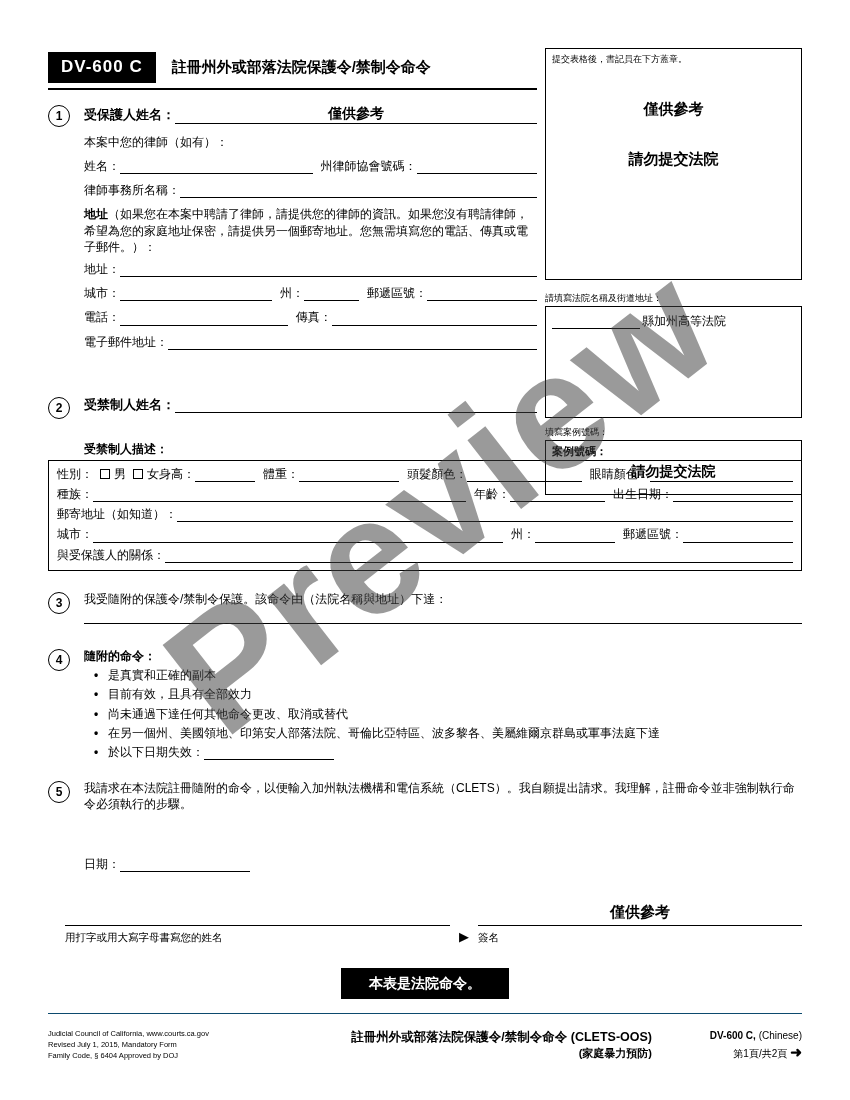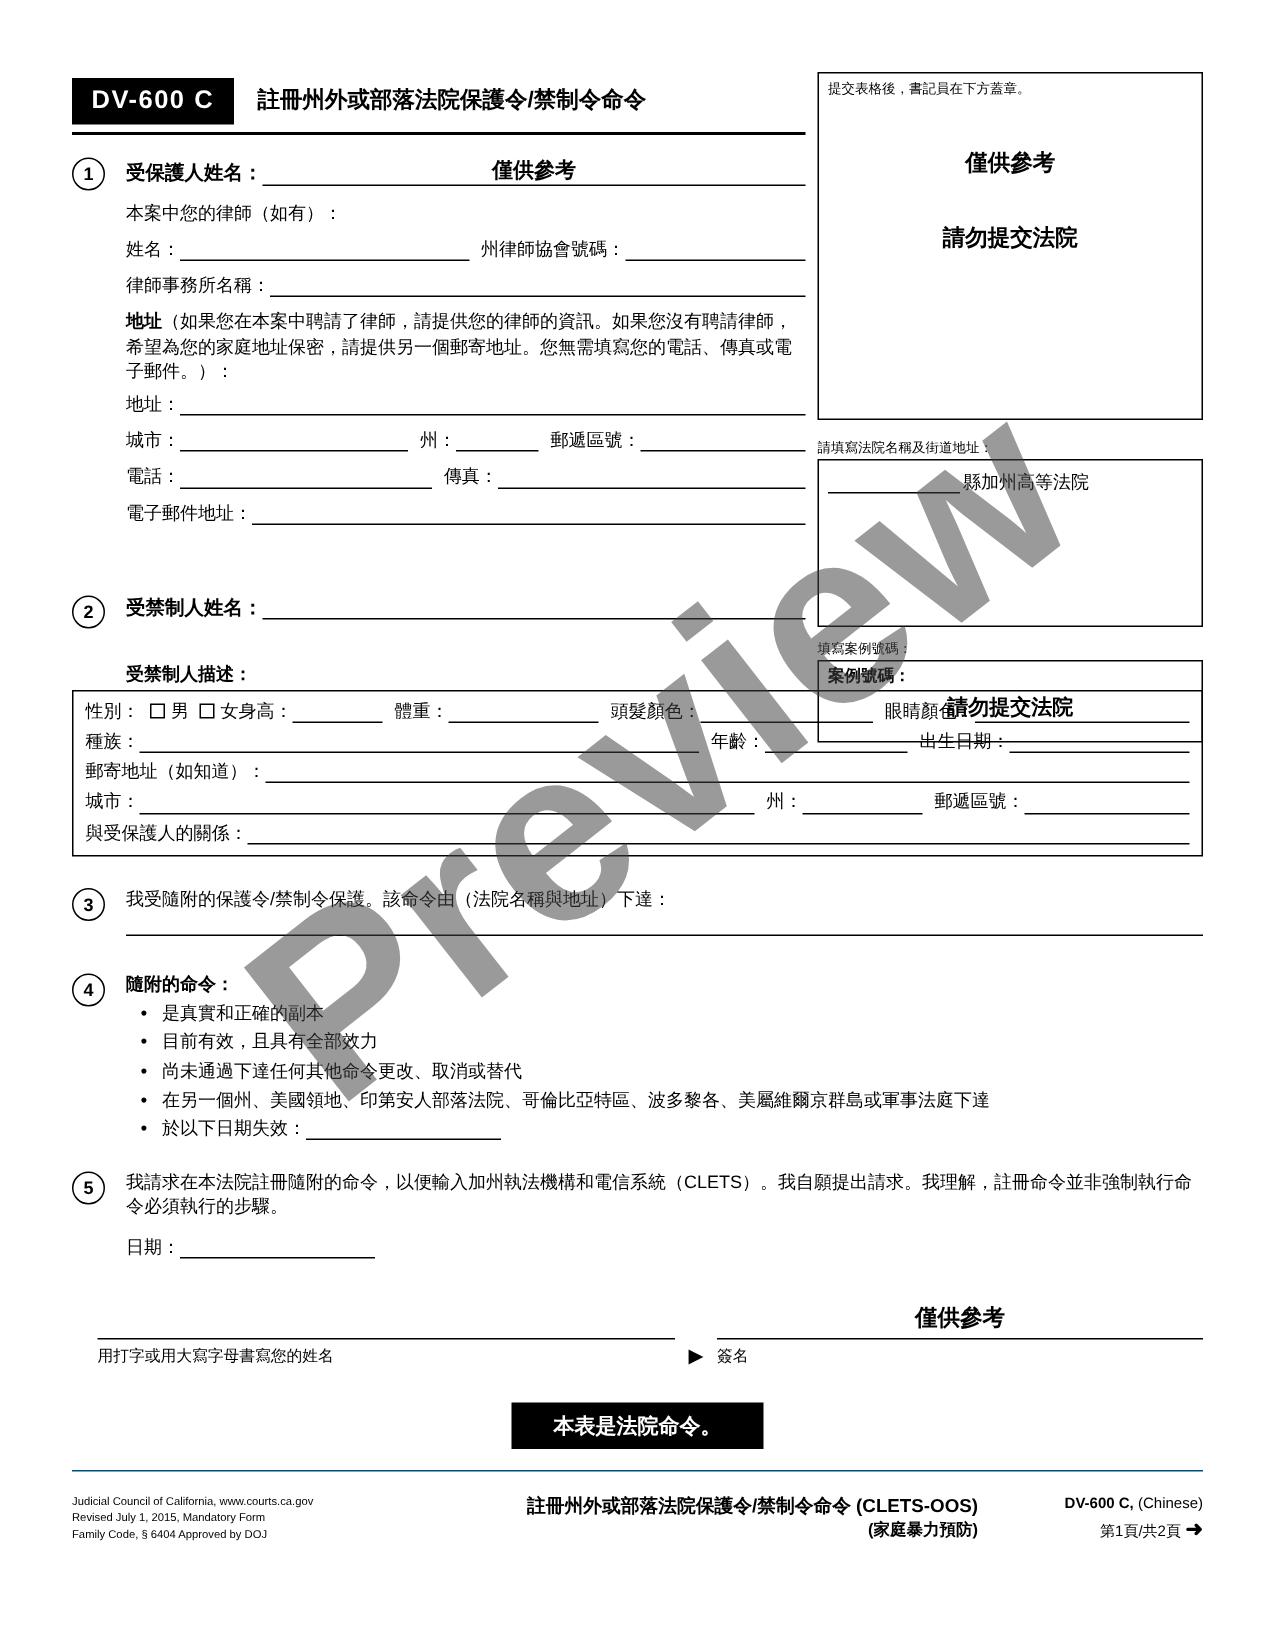--- a/index.html
+++ b/index.html
@@ -47,21 +47,21 @@
   .sec-body { flex:1; min-width:0; }
   .frow { display:flex; align-items:flex-end; }
   .lbl { white-space:nowrap; }
   .bold { font-weight:bold; }
   .t13 { font-size:13px; }
   .ln { flex:1 1 auto; border-bottom:1px solid #000; min-width:18px; }
   .ln.center-text { text-align:center; }
   .stamp-sm { font-weight:bold; font-size:14px; }
   .ml8 { margin-left:8px; } .ml10 { }
   .mt6{margin-top:6px;} .mt8{margin-top:8px;} .mt10{margin-top:10px;}
-  .mt16{margin-top:16px;} .mt20{margin-top:20px;} .mt24{margin-top:24px;} .mt26{margin-top:10px;}
+  .mt16{margin-top:16px;} .mt20{margin-top:20px;} .mt24{margin-top:24px;} .mt26{margin-top:43px;}
   .f16{flex:1.6;} .f11{flex:1.1;} .f09{flex:0.9;} .f08{flex:0.8;} .f07{flex:0.7;} .f1{flex:1;}
   .w55{flex:0 0 55px;} .w60{flex:0 0 60px;} .w80{flex:0 0 80px;} .w95{flex:0 0 95px;}
   .w110{flex:0 0 110px;} .w120{flex:0 0 120px;} .w130{flex:0 0 130px;}
 
   .sec2 { margin-top:46px; }
   .desc-title { margin-left:36px; margin-top:22px; position:relative; z-index:2; }
   .desc-box { border:1px solid #000; margin-top:3px; padding:5px 8px 7px 8px; position:relative; z-index:2; }
   .desc-box .frow { margin-top:4px;justify-content:center; }
   .desc-box .frow:first-child { margin-top:0; }
   .cb { width:10px; height:10px; border:1px solid #000; margin:0 4px 3px 7px; flex:0 0 10px; }

